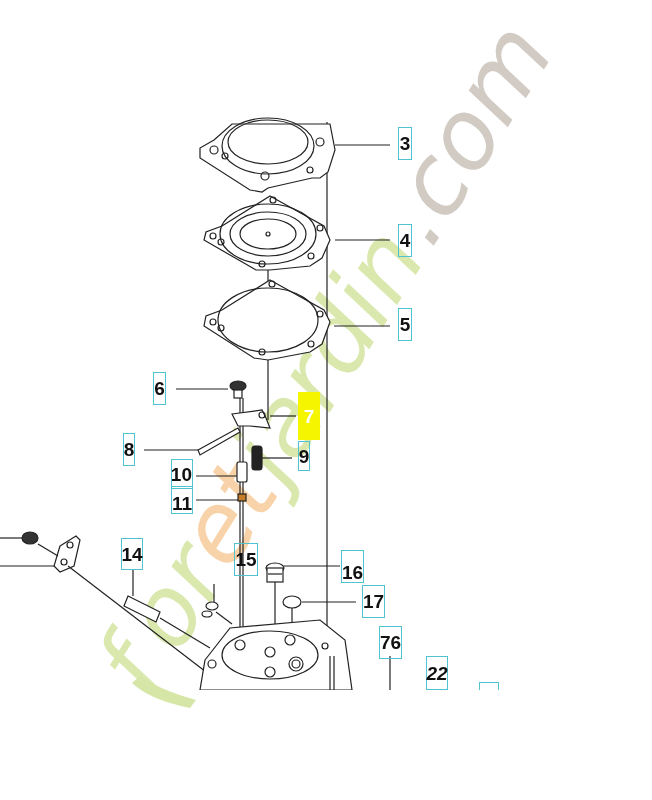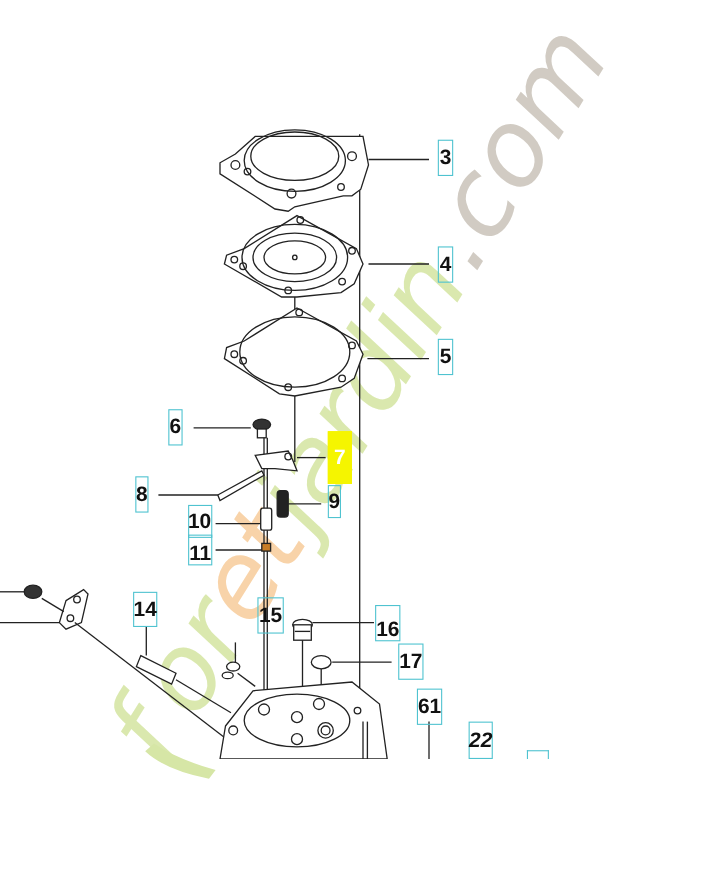--- a/index.html
+++ b/index.html
@@ -194,21 +194,21 @@
   <div class="label" style="left:202px;top:543px;width:24px;height:33px;margin-left:32px;">
       <span>15</span>
     </div>
   <div class="label" style="left:341px;top:550px;width:23px;height:33px;align-items:flex-end;">
       <span>16</span>
     </div>
   <div class="label" style="left:362px;top:585px;width:23px;height:33px;">
       <span>17</span>
     </div>
   <div class="label" style="left:379px;top:626px;width:23px;height:33px;">
-      <span>61</span>
+      <span>76</span>
     </div>
   <div class="label" style="left:426px;top:656px;width:22px;height:34px;font-style:italic;">
       <span>22</span>
     </div>
   <div class="label" style="left:479px;top:682px;width:20px;height:8px;border-bottom:none;"></div>
 
   <div style="position:absolute;left:0;top:690px;width:652px;height:110px;background:#fff;"></div>
   <svg width="652" height="800" style="position:absolute;left:0;top:0;pointer-events:none;">
     <path d="M132,683 Q150,700 190,708 L196,700 Q160,690 140,676 Z" fill="#d6e6a6"></path>
   </svg>

